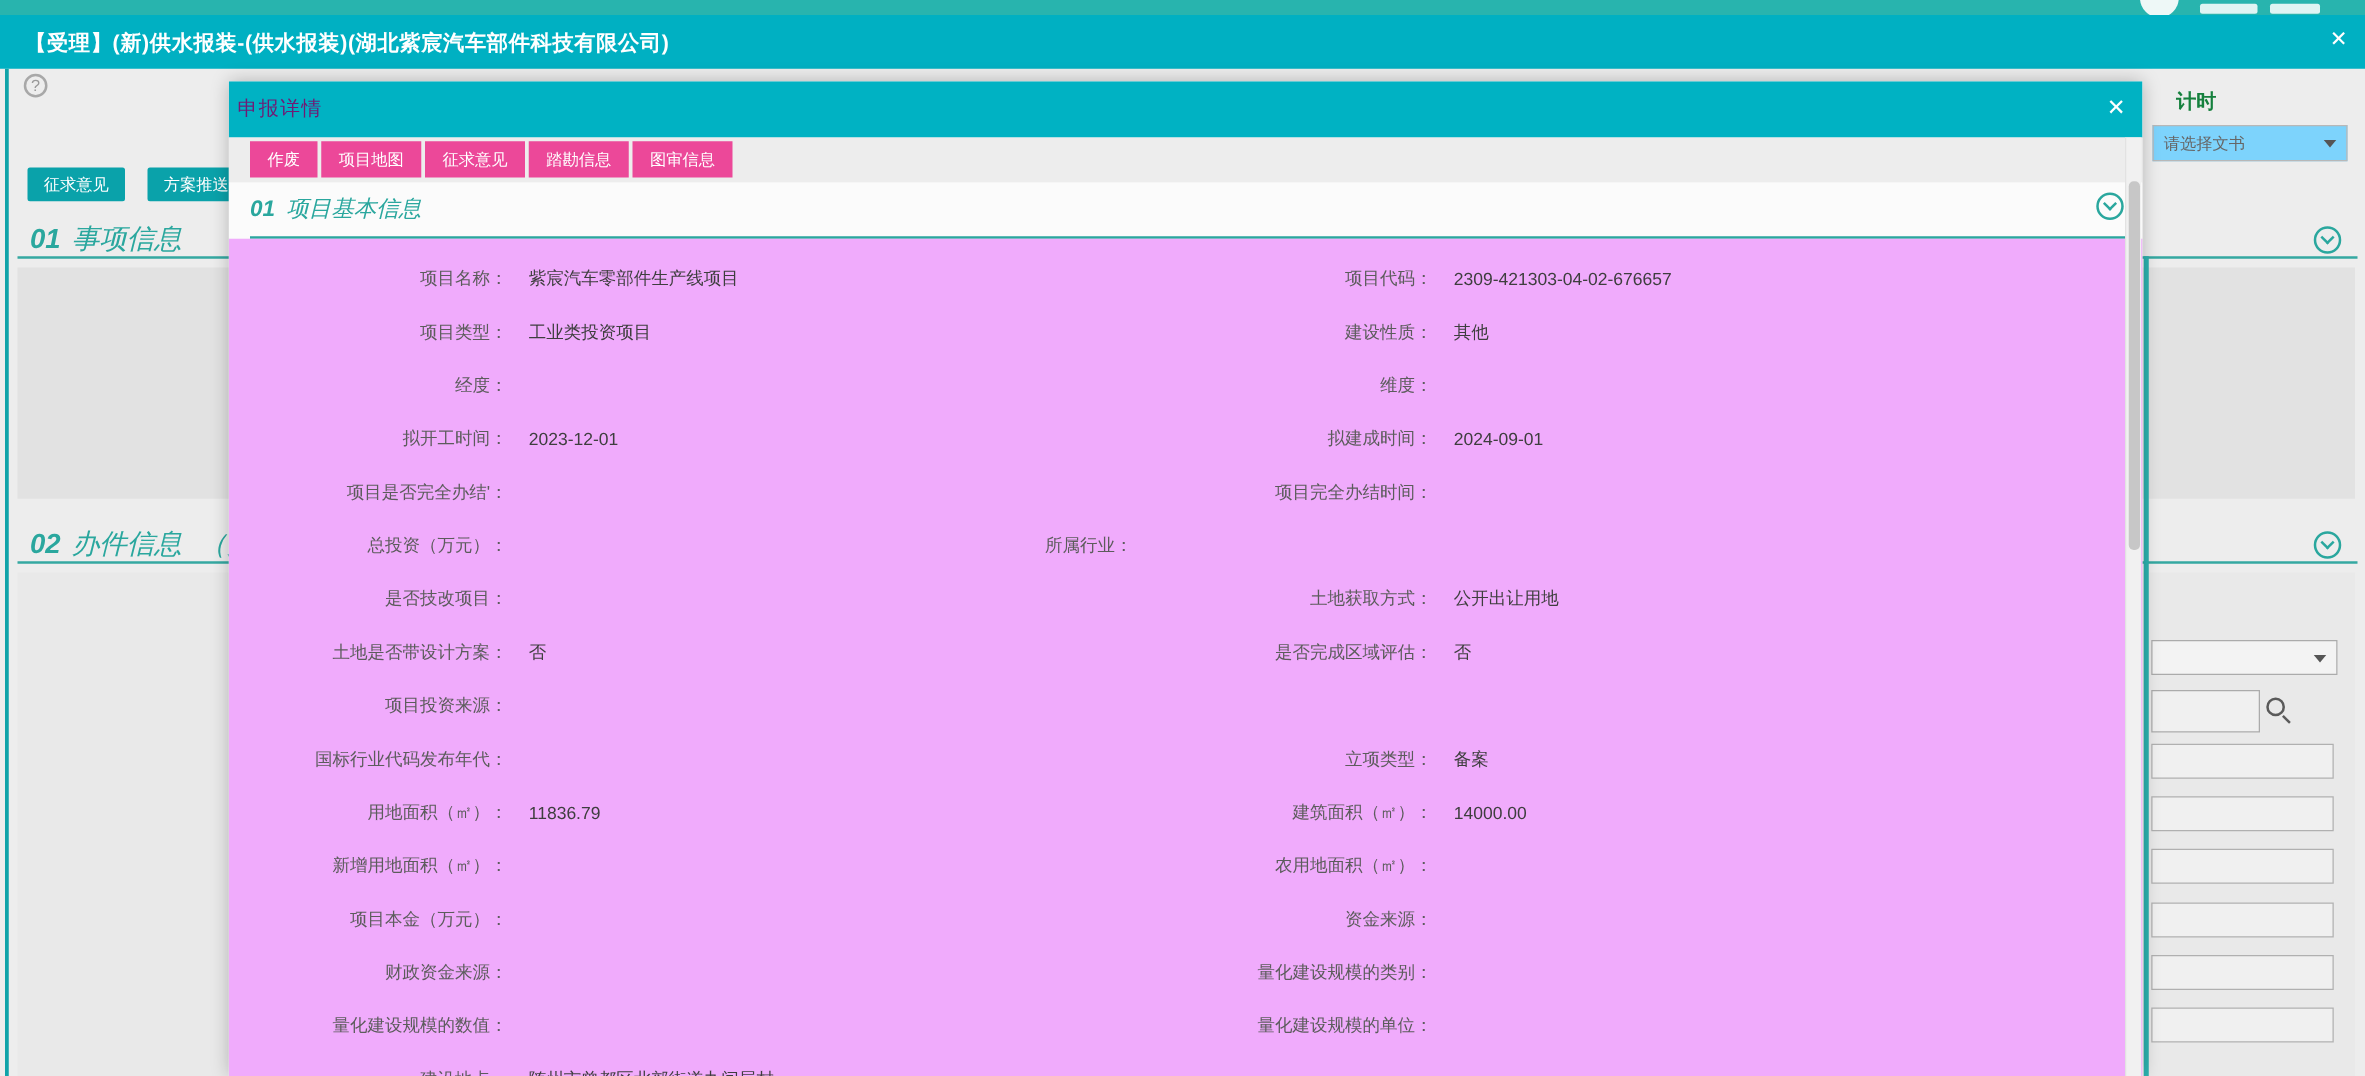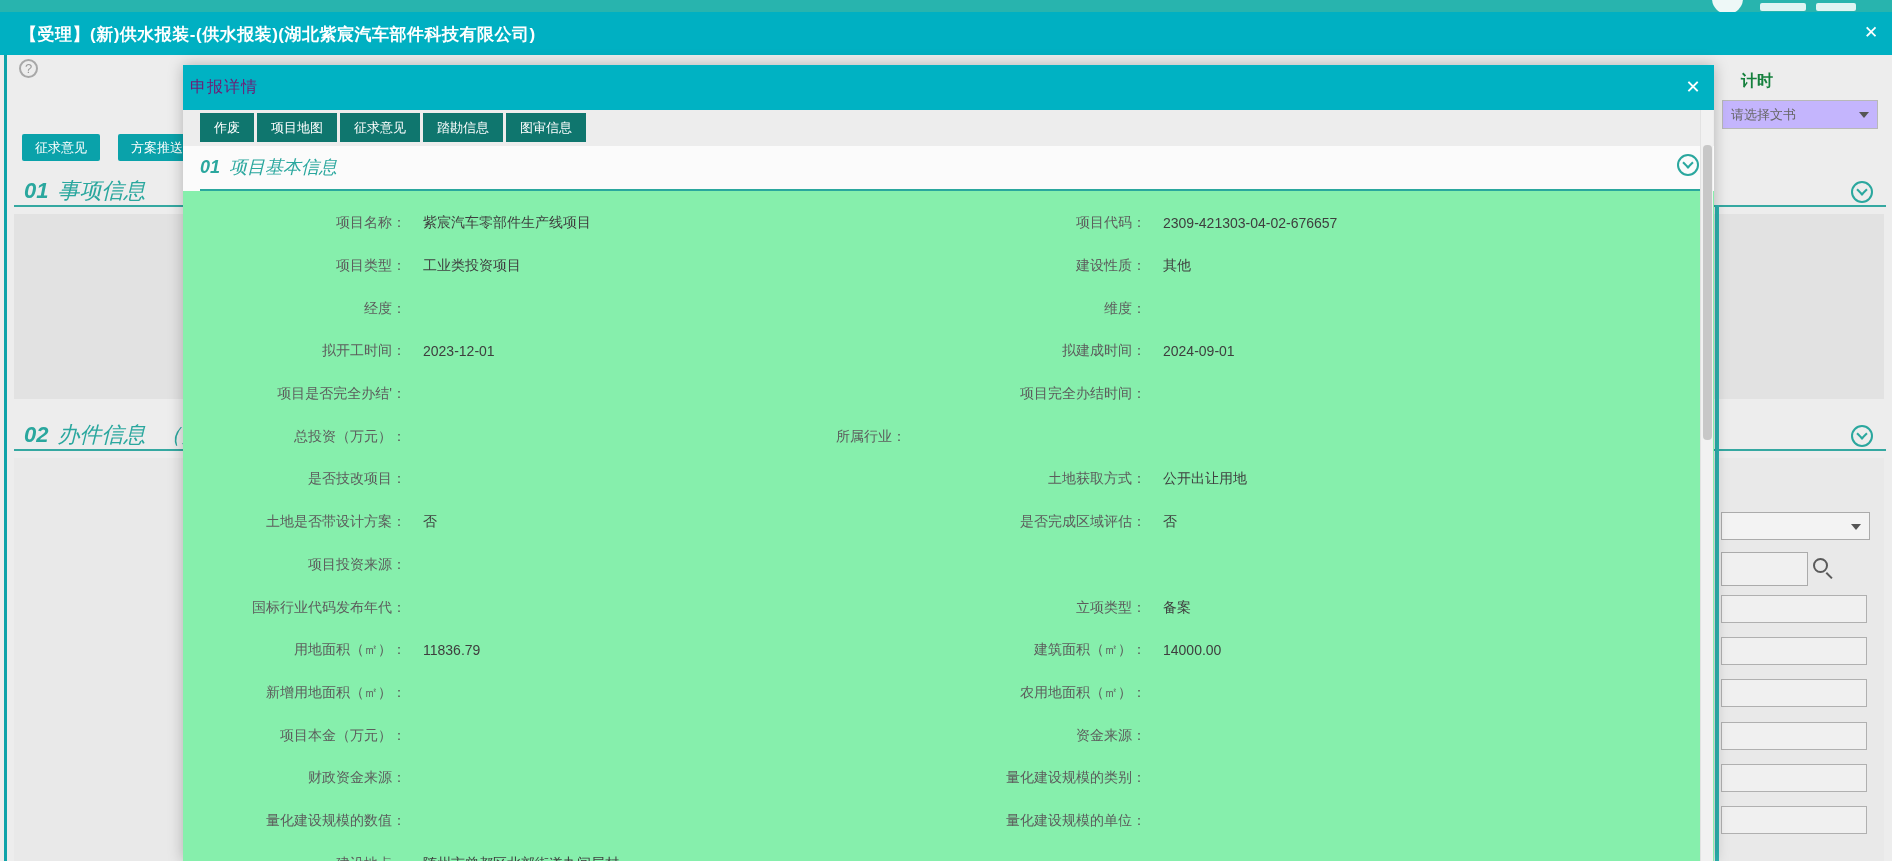--- a/index.html
+++ b/index.html
@@ -44,21 +44,21 @@
 
   .chevcirc { position:absolute; width:22px; height:22px; border:2px solid #2aa79e; border-radius:50%; cursor:pointer; }
   .chevcirc i { position:absolute; left:5px; top:3px; width:8px; height:8px;
     border-right:2px solid #2aa79e; border-bottom:2px solid #2aa79e; transform:rotate(45deg); }
   .chev1 { left:1851px; top:126px; }
   .chev2 { left:1851px; top:370px; }
 
   .rvline { position:absolute; left:1715px; top:150px; width:4px; height:656px; background:#2db3b0; }
   .timer { position:absolute; left:1741px; top:16px; color:#15803d; font-size:16px; font-weight:bold;font-family:Liberation Serif, serif; }
 
-  .selectbox { position:absolute; border:1px solid #b8b8b8; background:#c4b5fd; cursor:pointer; }
+  .selectbox { position:absolute; border:1px solid #b8b8b8; background:#7dd3fc; cursor:pointer; }
   .sel1 { left:1722px; top:45px; width:156px; height:29px; }
   .sel1 .stext { position:absolute; left:8px; top:0; line-height:27px; font-size:13px; color:#666; }
   .sel2 { left:1721px; top:457px; width:149px; height:28px; background:#f3f3f3; border-color:#ababab; }
   .caret { position:absolute; right:8px; top:11px; width:0; height:0;
     border-left:5px solid transparent; border-right:5px solid transparent; border-top:6px solid #555; }
 
   .searchbox { position:absolute; left:1721px; top:497px; width:87px; height:34px;
     background:#f0f0f0; border:1px solid #ababab; }
   .magicon { position:absolute; left:1813px; top:503px; width:24px; height:24px; cursor:pointer; }
   .magicon .lens { position:absolute; left:0; top:0; width:15px; height:15px;
@@ -72,28 +72,28 @@
 
   
   .modal { position:absolute; left:183px; top:65px; width:1531px; height:796px;
     background:#f4f4f4; z-index:10; box-shadow:0 0 14px rgba(0,0,0,.25); overflow:hidden; }
   .mhead { position:absolute; left:0; top:0; width:100%; height:45px; background:#00b2c3; }
   .mhead .mtitle { position:absolute; left:7px; top:12px; color:#701a75; font-size:16px; letter-spacing:1px; }
   .mhead .mclose { position:absolute; right:10px; top:11px; color:#fff; font-size:18px;
     width:22px; text-align:center; cursor:pointer; }
   .mtabs { position:absolute; left:0; top:45px; width:100%; height:36px; background:#ededed;
     display:flex; align-items:flex-start; padding:3px 0 0 17px; gap:3px; }
-  .mtab { height:29px; line-height:29px; padding:0 14px; background:#0f766e; color:#fff;
+  .mtab { height:29px; line-height:29px; padding:0 14px; background:#ec4899; color:#fff;
     font-size:13px; white-space:nowrap; cursor:pointer; }
   .whiteband { position:absolute; left:0; top:81px; width:100%; height:45px; background:#fbfbfb; }
   .msec { position:absolute; left:17px; top:9px; font-style:italic; color:#2aa79e; font-size:18px;text-align:center; }
   .msec .num { font-weight:bold; margin-right:9px; }
   .mchev { right:15px; top:8px; left:auto; position:absolute; }
   .munder { position:absolute; left:17px; right:12px; bottom:0; height:2px; background:#2aa79e; }
-  .mbody { position:absolute; left:0; top:126px; width:100%; height:670px; background:#86efac; }
+  .mbody { position:absolute; left:0; top:126px; width:100%; height:670px; background:#f0abfc; }
   .rows { padding-top:11px; }
   .frow { display:grid; grid-template-columns:223px 500px 240px 1fr; height:42.7px; align-items:center; font-size:14px; }
   .flab { text-align:right; color:#5c5c5c; white-space:nowrap; }
   .fval { padding-left:17px; color:#3e3e3e; white-space:nowrap; }
 
   .msb-track { position:absolute; right:1px; top:45px; width:13px; height:751px;
     background:#f1f1f1; border-left:1px solid #e2e2e2; }
   .msb-thumb { position:absolute; left:2px; top:35px; width:9px; height:295px;
     background:#c7c7c7; border-radius:4px; cursor:pointer; }
 </style>

